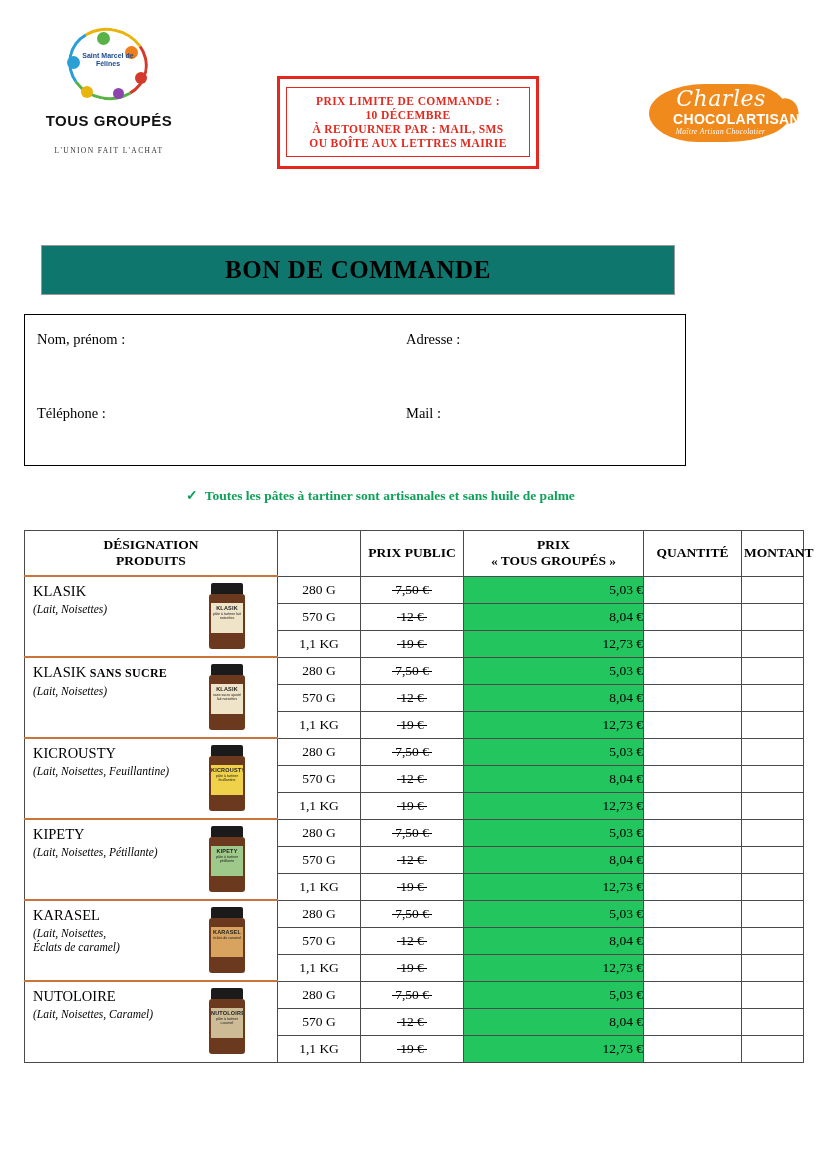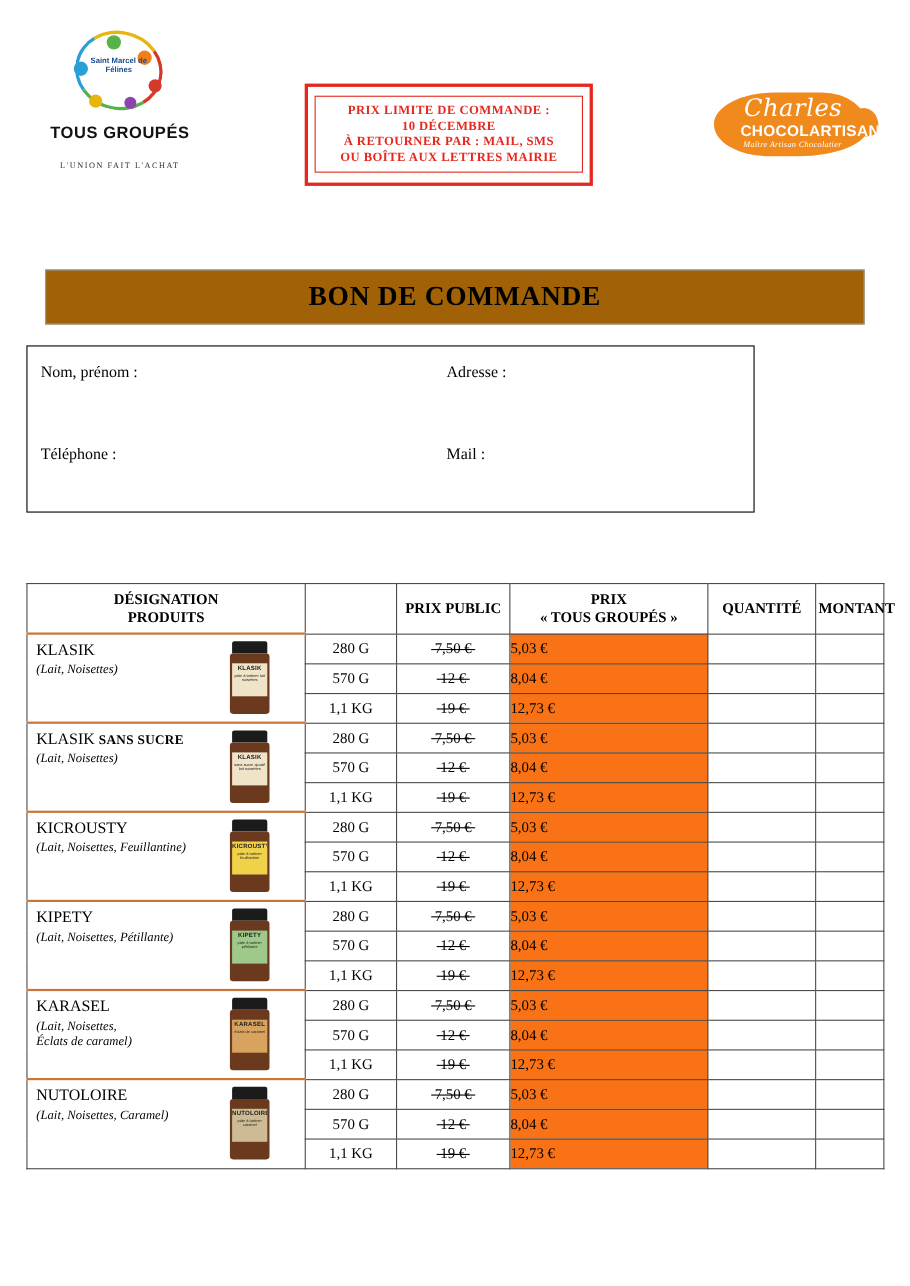--- a/index.html
+++ b/index.html
@@ -172,23 +172,23 @@
     font-size: 7.5px;
     color: #ffffff;
     letter-spacing: 0.3px;
   }
 
   
   .title-bar {
     position: absolute;
     left: 41px;
     top: 245px;
-    width: 745px;
+    width: 634px;
     height: 50px;
-    background: #a16207;
+    background: #0f766e;
     border: 1px solid #999;
     box-sizing: border-box;
     display: flex;
     align-items: center;
     justify-content: center;
   }
   .title-bar span {
     font-family: "Liberation Serif", serif;
     font-weight: bold;
     font-size: 25px;
@@ -353,24 +353,24 @@
   .pub-cell .struck:after {
     content: "";
     position: absolute;
     left: -3px;
     right: -3px;
     top: 52%;
     height: 1px;
     background: #000;
   }
   .tg-cell {
-    text-align: left;
+    text-align: right;
     font-size: 13.5px;
     padding: 5px 0;
-    background: #f97316;
+    background: #22c55e;
   }
   .blank-cell { background: #ffffff; }
 </style>
 </head>
 <body>
 
 <div class="page">
 
   <div class="header">
 
@@ -410,20 +410,23 @@
     <span>BON DE COMMANDE</span>
   </div>
 
   <div class="customer-box">
     <div class="cust-field cf-nom">Nom, prénom :</div>
     <div class="cust-field cf-adr">Adresse :</div>
     <div class="cust-field cf-tel">Téléphone :</div>
     <div class="cust-field cf-mail">Mail :</div>
   </div>
 
+  <div class="note">
+    <span class="check">✓</span><span>Toutes les pâtes à tartiner sont artisanales et sans huile de palme</span>
+  </div>
 
   <table class="order-table">
     <colgroup>
       <col class="col-desig">
         <col class="col-size">
         <col class="col-pub">
       <col class="col-tg">
         <col class="col-qte">
         <col class="col-mnt">
     </colgroup>

